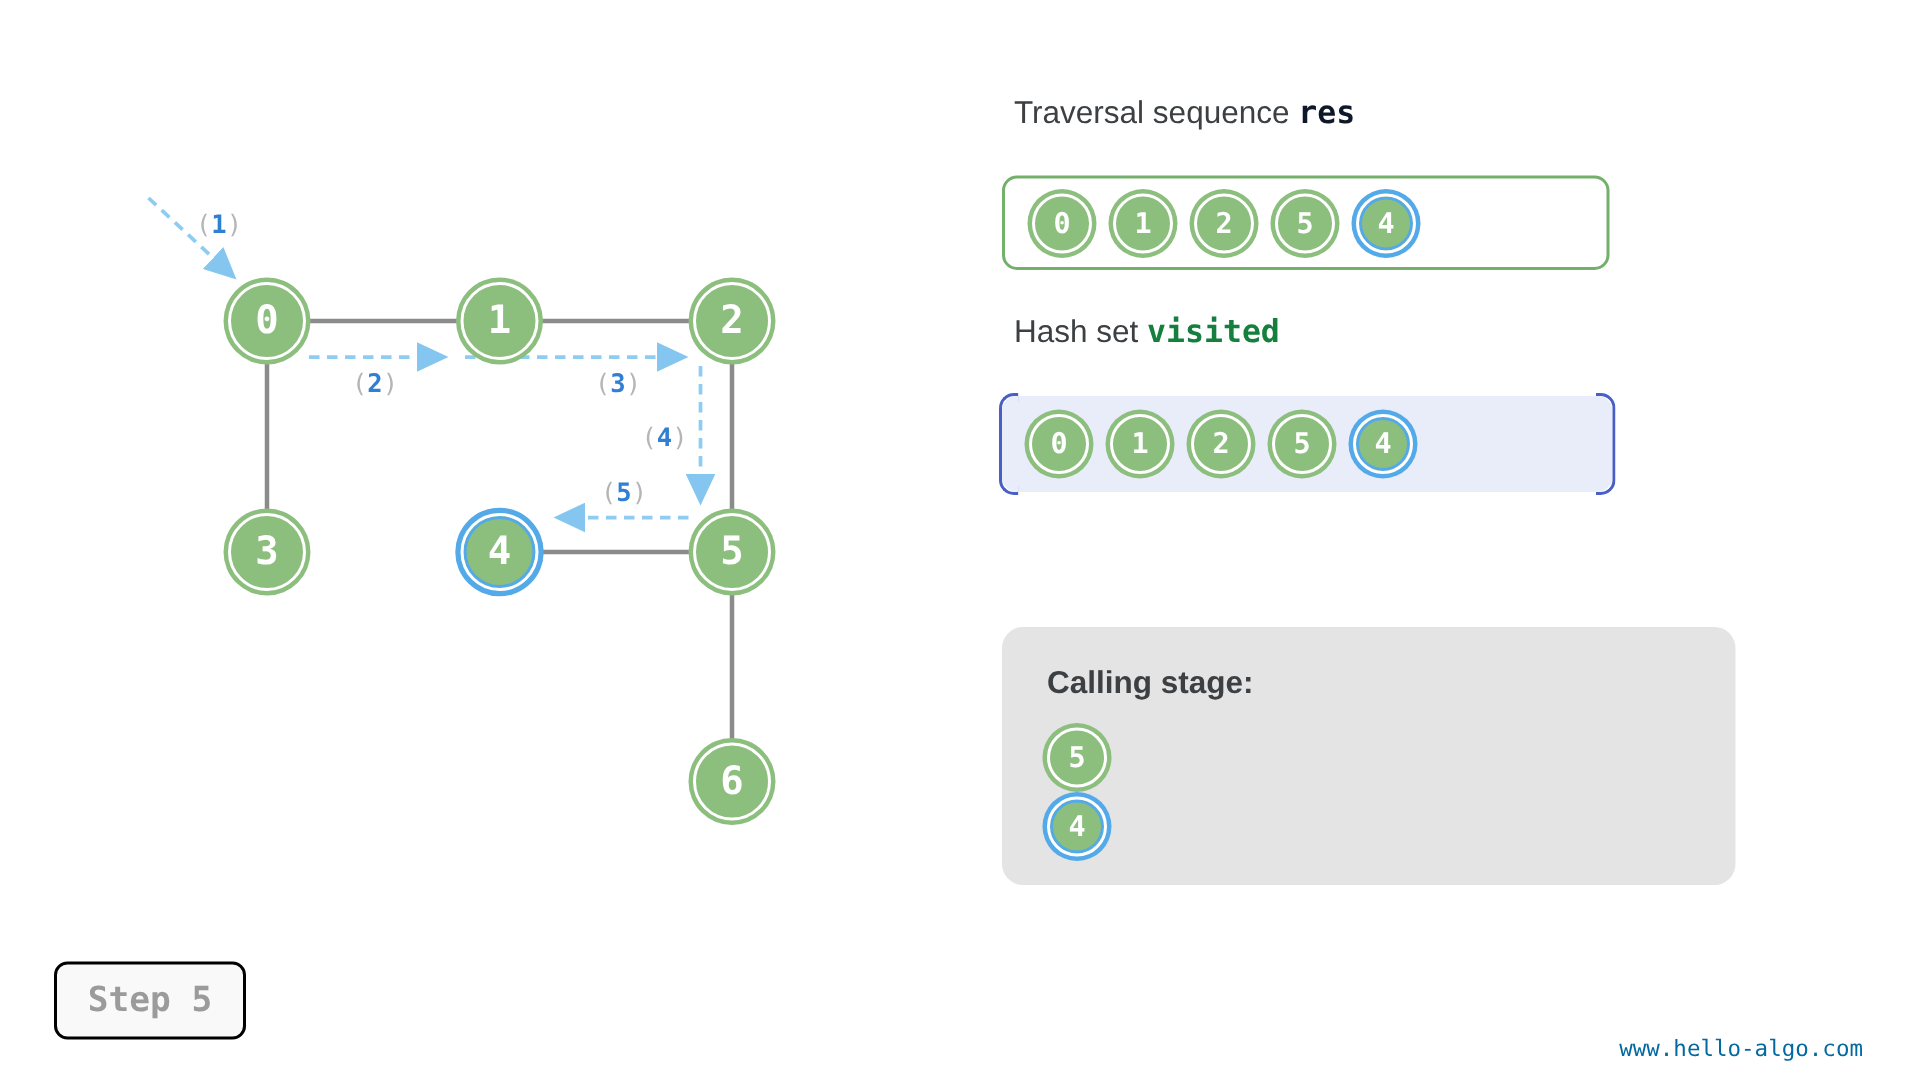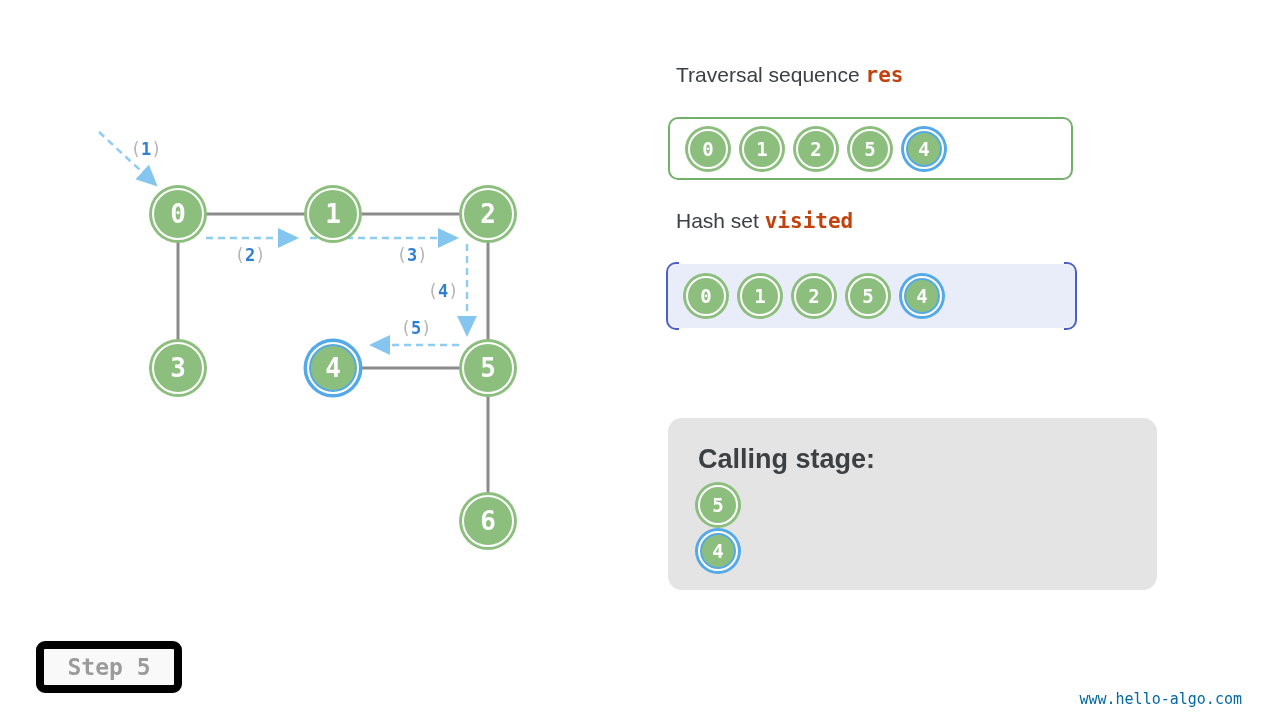--- a/index.html
+++ b/index.html
@@ -33,22 +33,22 @@
   .chip.hl { box-shadow: 0 0 0 3px #54A9E8, inset 0 0 0 2px #54A9E8; }
 
   
   .panel-title {
     position: absolute; font-size: 21px; color: #3C4043;
     white-space: nowrap;
   }
   .panel-title code {
     font-family: "DejaVu Sans Mono", monospace; font-weight: bold; font-size: 21px;
   }
-  .code-green { color: #c2410c; }
-  .code-blue  { color: #c2410c; }
+  .code-green { color: #0f172a; }
+  .code-blue  { color: #15803d; }
 
   .res-box {
     position: absolute; left: 668px; top: 117px; width: 405px; height: 63px;
     border: 2px solid #74B06C; border-radius: 10px; background: #fff;
     display: flex; align-items: center; gap: 14px; padding-left: 18px;
   }
   .hash-box {
     position: absolute; left: 668px; top: 264px; width: 407px; height: 64px;
     background: #E9EDF9; border-radius: 10px;
     display: flex; align-items: center; gap: 14px; padding-left: 18px;
@@ -64,34 +64,34 @@
     right: -2px; border: 2.5px solid #4A5FC5; border-left: none;
     border-radius: 0 10px 10px 0;
   }
 
   .calling-box {
     position: absolute; left: 668px; top: 418px; width: 489px; height: 172px;
     background: #E4E4E4; border-radius: 14px;
   }
   .calling-title {
     position: absolute; left: 30px; top: 26px;
-    font-size: 27px; font-weight: bold; color: #3C4043;
+    font-size: 21px; font-weight: bold; color: #3C4043;
   }
   .calling-row {
     position: absolute; left: 30px; height: 46px;
     display: flex; align-items: center; gap: 15px;
     font-size: 21px; color: #3C4043; white-space: nowrap;
   }
   .calling-row.r1 { top: 64px; }
   .calling-row.r2 { top: 110px; }
 
   
   .step-badge {
-    position: absolute; left: 36px; top: 641px; width: 146px; height: 52px;
-    border: 8px solid #000000; border-radius: 9px; background: #F9F9F9;
+    position: absolute; left: 36px; top: 641px; width: 128px; height: 52px;
+    border: 2px solid #000000; border-radius: 9px; background: #F9F9F9;
     display: flex; align-items: center; justify-content: center;
     font: bold 23px "DejaVu Sans Mono", monospace; color: #9B9B9B;
   }
   .watermark {
     position: absolute; right: 38px; bottom: 12px;
     font: 15px "DejaVu Sans Mono", monospace; color: #0369a1;
   }
 
   
   text.order { font: bold 17px "DejaVu Sans Mono", monospace; text-anchor: middle; }

